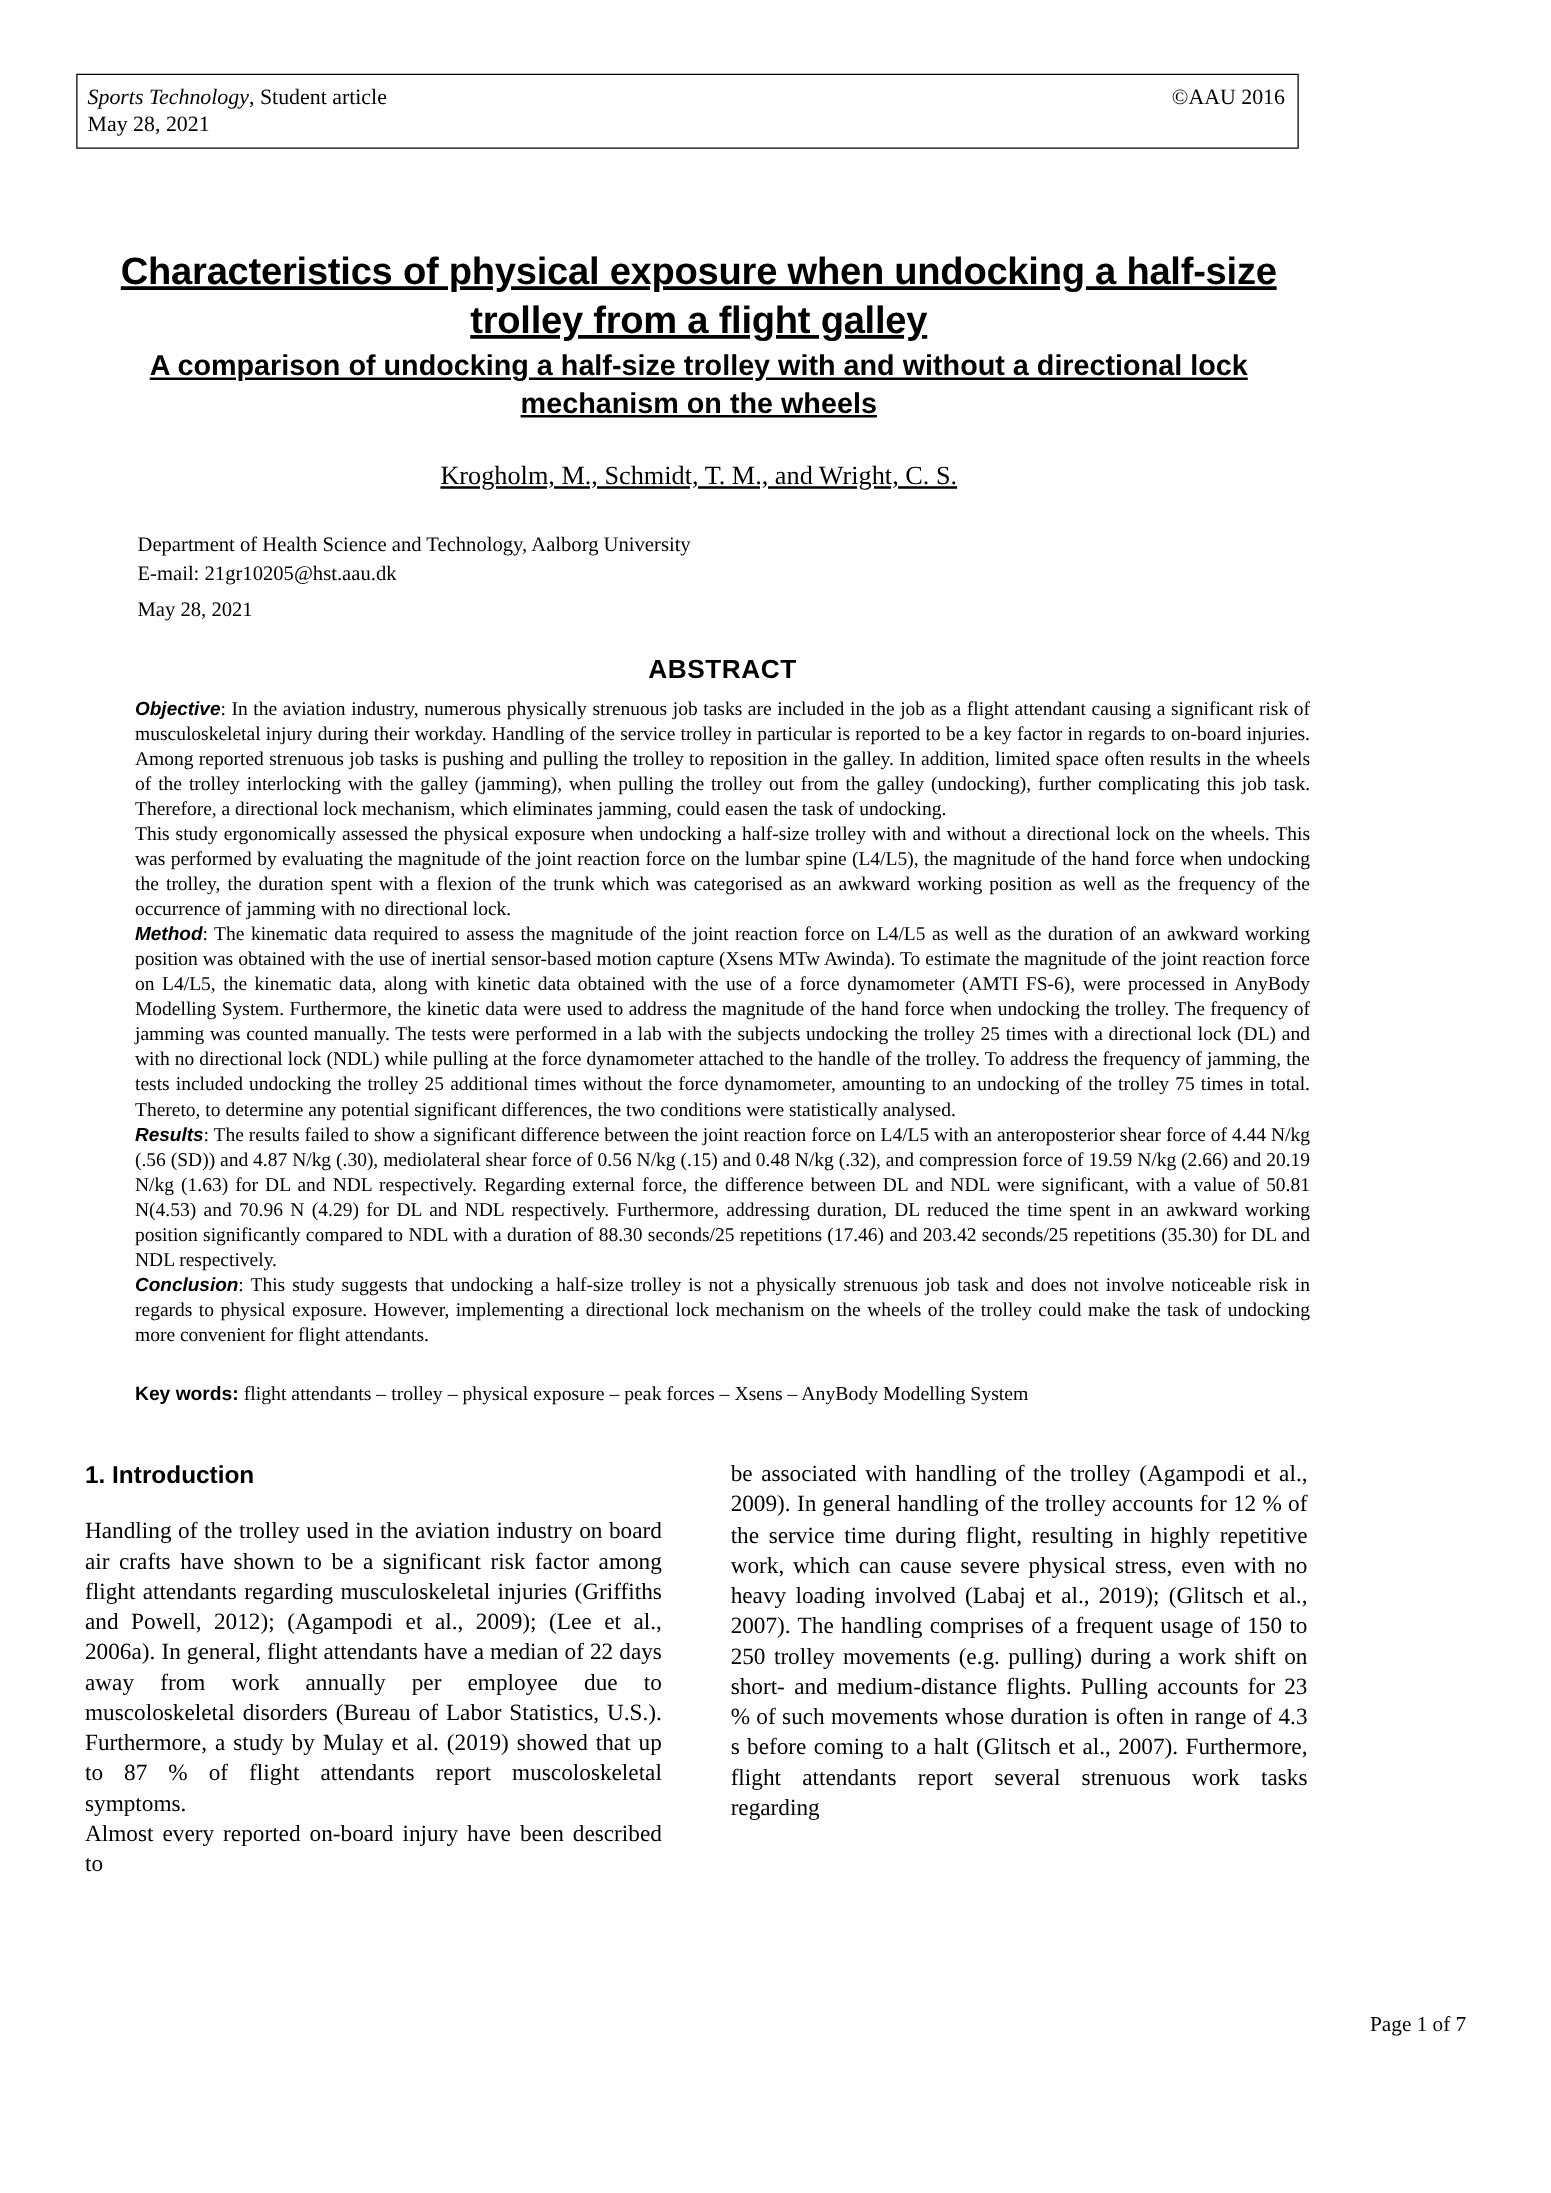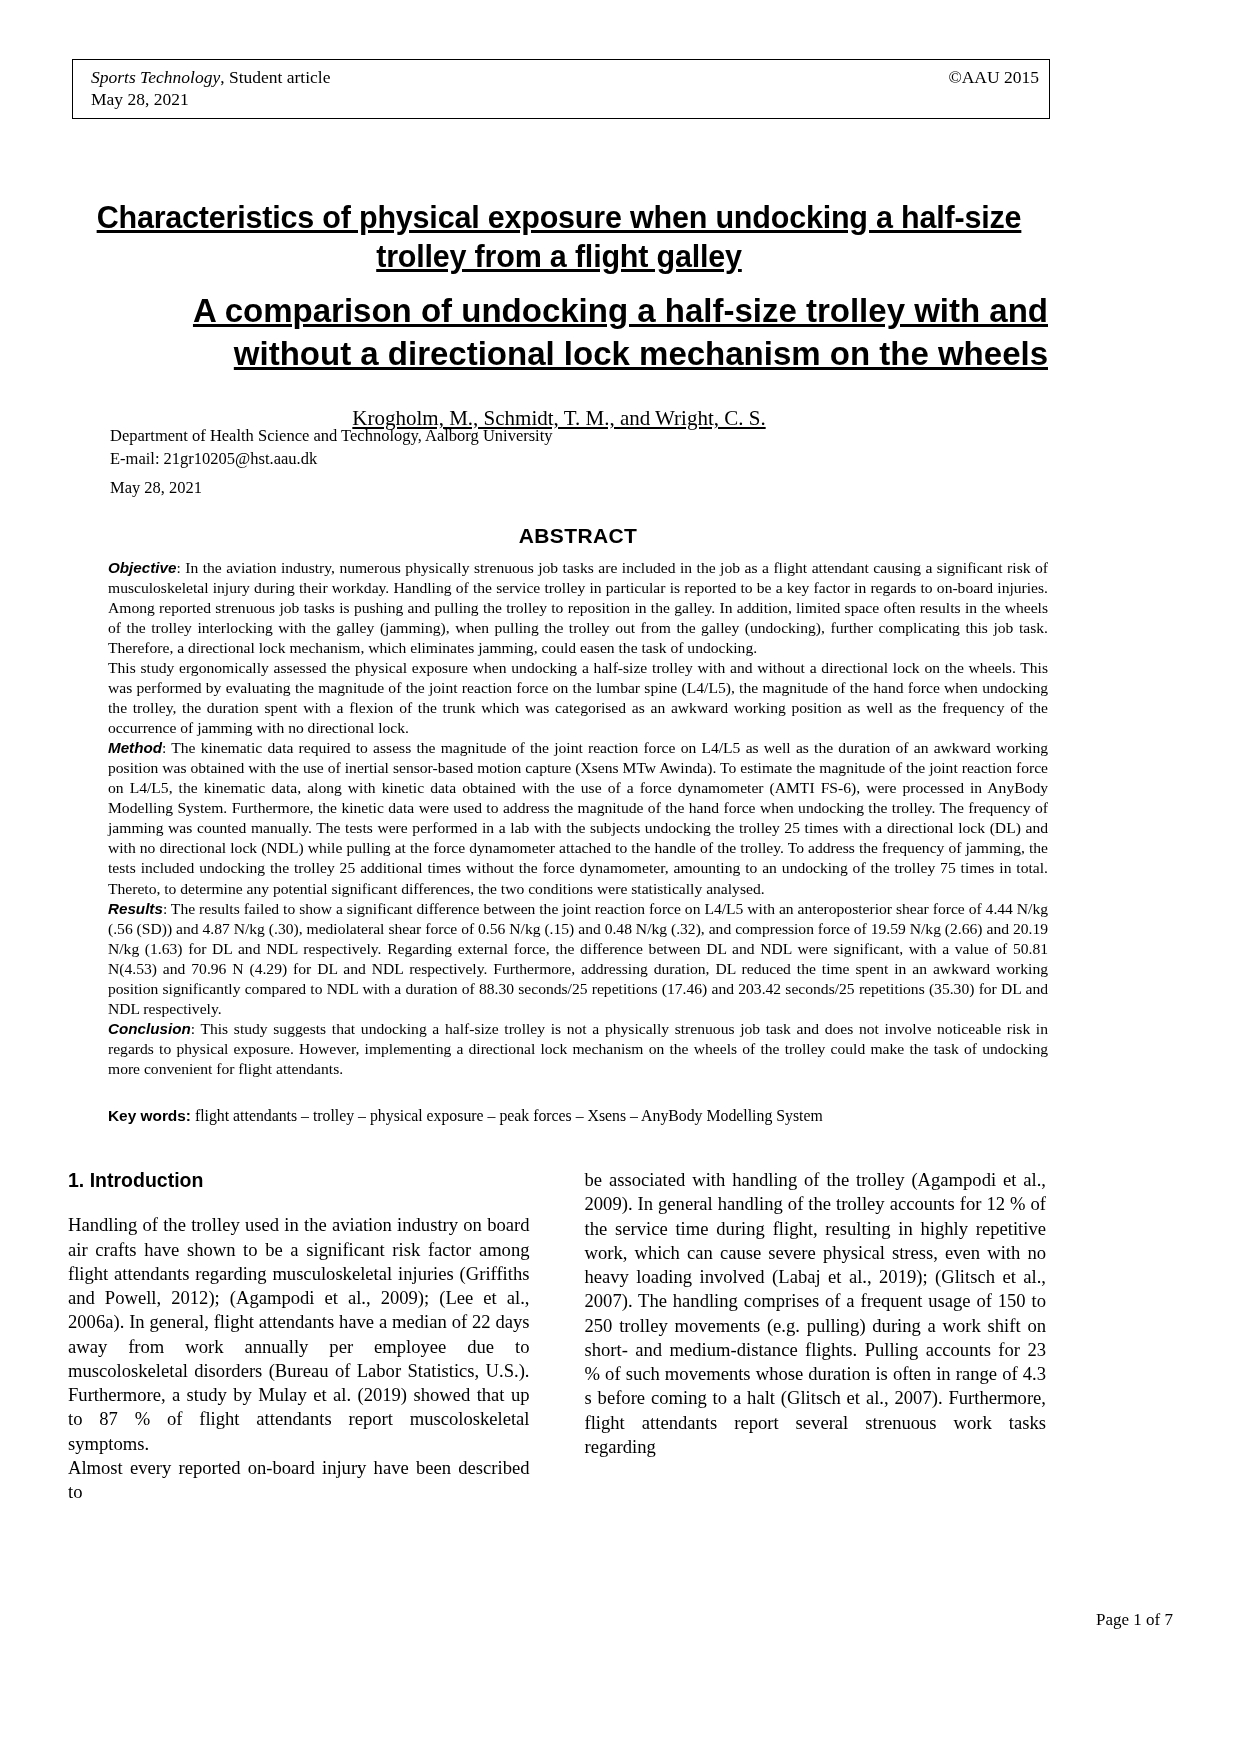--- a/index.html
+++ b/index.html
@@ -20,27 +20,27 @@
     left: 0; top: 0;
     width: 1241px;
     height: 1754px;
     padding: 0;
     box-sizing: border-box;
   }
 
   
   .header-box {
     position: absolute;
-    left: 72px;
+    left: 61px;
     top: 59px;
     width: 978px;
     height: 60px;
     border: 1.6px solid #000;
     box-sizing: border-box;
-    padding: 6px 10px 0 18px;
+    padding: 6px 10px 0 8px;
   }
   .header-row {
     display: flex;
     justify-content: space-between;
     align-items: baseline;
     line-height: 1.28;
   }
   .header-left-line1 { font-size: 17.5px; }
   .header-left-line1 .jname { font-style: italic; }
   .header-left-line2 { font-size: 17.5px; line-height: 1.28; }
@@ -59,26 +59,26 @@
     text-align: center;
     font-family: "Liberation Sans", "DejaVu Sans", sans-serif;
     font-weight: bold;
     font-size: 30.5px;
     line-height: 1.28;
     letter-spacing: -0.2px;
     margin: 0;
   }
   .doc-subtitle {
     width: 978px;
-    text-align: right;
-    font-family: "Liberation Sans", "DejaVu Sans", sans-serif;
-    font-weight: bold;
-    font-size: 33px;
+    text-align: center;
+    font-family: "Liberation Sans", "DejaVu Sans", sans-serif;
+    font-weight: bold;
+    font-size: 23px;
     line-height: 1.3;
-    margin: 14px 0 0 0;
+    margin: 2px 0 0 0;
   }
   .authors {
     width: 978px;
     text-align: center;
     font-size: 21px;
     margin: 30px 0 0 0;
   }
 
   
   .affiliation {
@@ -172,21 +172,21 @@
 <body>
 
 <div class="page">
 
   <div class="header-box">
     <div class="header-row">
       <div>
         <div class="header-left-line1"><span class="jname">Sports Technology</span><span>, Student article</span></div>
         <div class="header-left-line2">May 28, 2021</div>
       </div>
-      <div class="header-right">©AAU 2015</div>
+      <div class="header-right">©AAU 2016</div>
     </div>
   </div>
 
   <div class="title-block">
     <h1 class="doc-title">Characteristics of physical exposure when undocking a half-size trolley from a flight galley</h1>
     <h2 class="doc-subtitle">A comparison of undocking a half-size trolley with and without a directional lock mechanism on the wheels</h2>
     <div class="authors">Krogholm, M., Schmidt, T. M., and Wright, C. S.</div>
   </div>
 
   <div class="affiliation">

